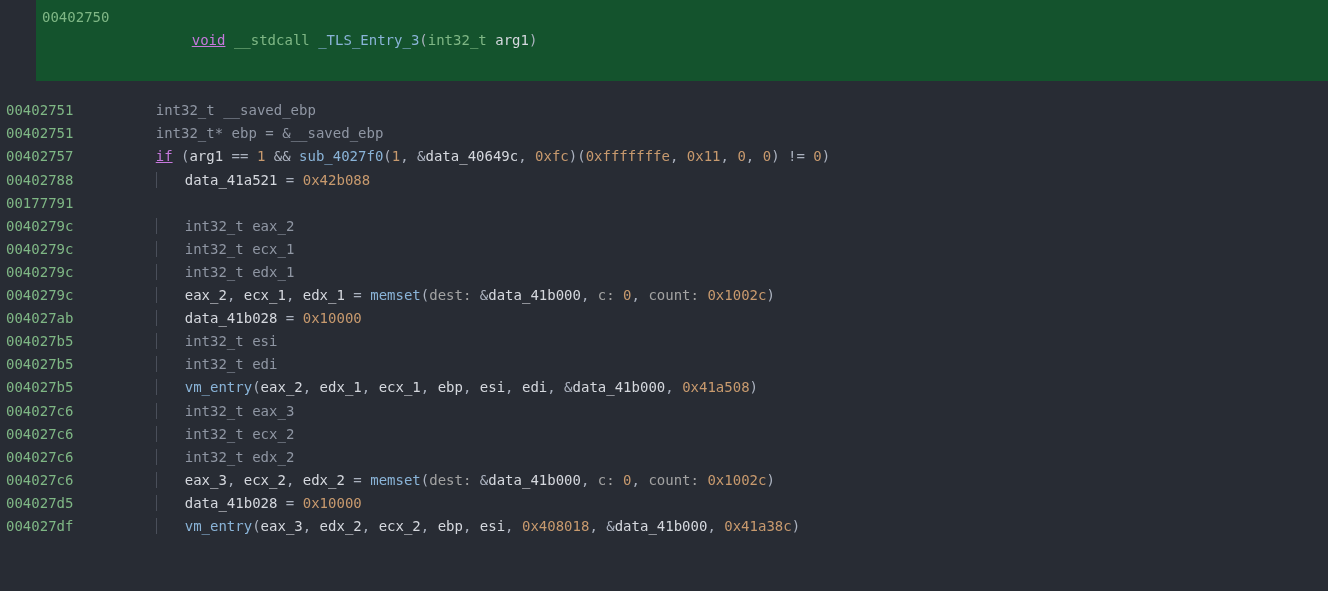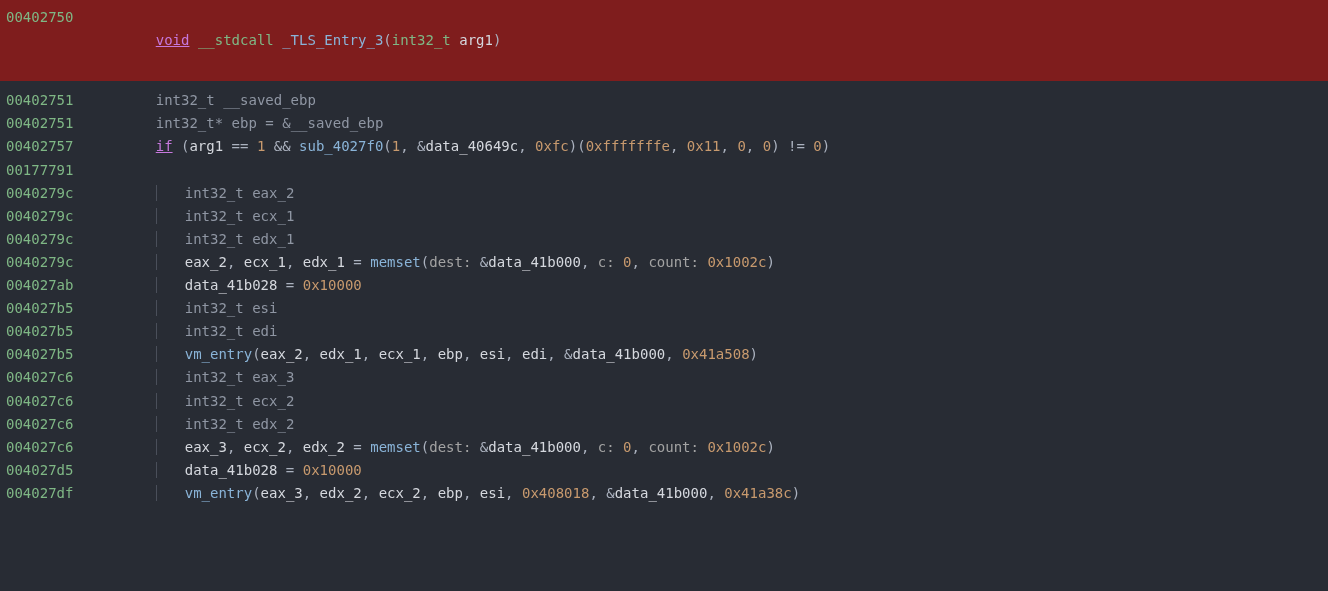--- a/index.html
+++ b/index.html
@@ -11,26 +11,27 @@
       background: #282c34;
       font-family: 'Menlo', 'Monaco', 'Consolas', monospace;
       font-size: 14px;
       line-height: 1.65;
       color: #abb2bf;
       width: 1328px;
       height: 591px;
       overflow: hidden;
     }
     .header {
-      background: #7f1d1d;
+      background: #14532d;
       padding: 6px 0;
       display: flex;
+      margin-left: 36px;
     }
     .body {
-      padding-top: 8px;
+      padding-top: 18px;
     }
     .line {
       display: flex;
       white-space: pre;
     }
     .addr {
       color: #7fb785;
       min-width: 84px;
       padding-left: 6px;
     }
@@ -79,20 +80,24 @@
   <div class="line">
     <span class="addr">00402751</span><span class="gutter"></span>
     <span class="code"><span>    </span><span class="type dim">int32_t*</span><span> </span><span class="dim">ebp</span><span class="op dim"> = </span><span class="amp dim">&amp;</span><span class="dim">__saved_ebp</span></span>
   </div>
 
   <div class="line">
     <span class="addr">00402757</span><span class="gutter"></span>
     <span class="code"><span>    </span><span class="kw">if</span><span class="paren"> (</span><span class="var">arg1</span><span class="op"> == </span><span class="num">1</span><span class="op"> &amp;&amp; </span><span class="func">sub_4027f0</span><span class="paren">(</span><span class="num">1</span><span>, </span><span class="amp">&amp;</span><span class="var">data_40649c</span><span>, </span><span class="num">0xfc</span><span class="paren">)(</span><span class="num">0xfffffffe</span><span>, </span><span class="num">0x11</span><span>, </span><span class="num">0</span><span>, </span><span class="num">0</span><span class="paren">)</span><span class="op"> != </span><span class="num">0</span><span class="paren">)</span></span>
   </div>
 
+  <div class="line">
+    <span class="addr">00402788</span><span class="gutter"></span>
+    <span class="code"><span>    </span><span class="guide"><span class="var">data_41a521</span><span class="op"> = </span><span class="num">0x42b088</span></span></span>
+  </div>
 
   <div class="line">
     <span class="addr">00177791</span><span class="gutter"></span>
     <span class="code"><span>    </span></span>
   </div>
 
   <div class="line">
     <span class="addr">0040279c</span><span class="gutter"></span>
     <span class="code"><span>    </span><span class="guide"><span class="type dim">int32_t</span><span> </span><span class="dim">eax_2</span></span></span>
   </div>

